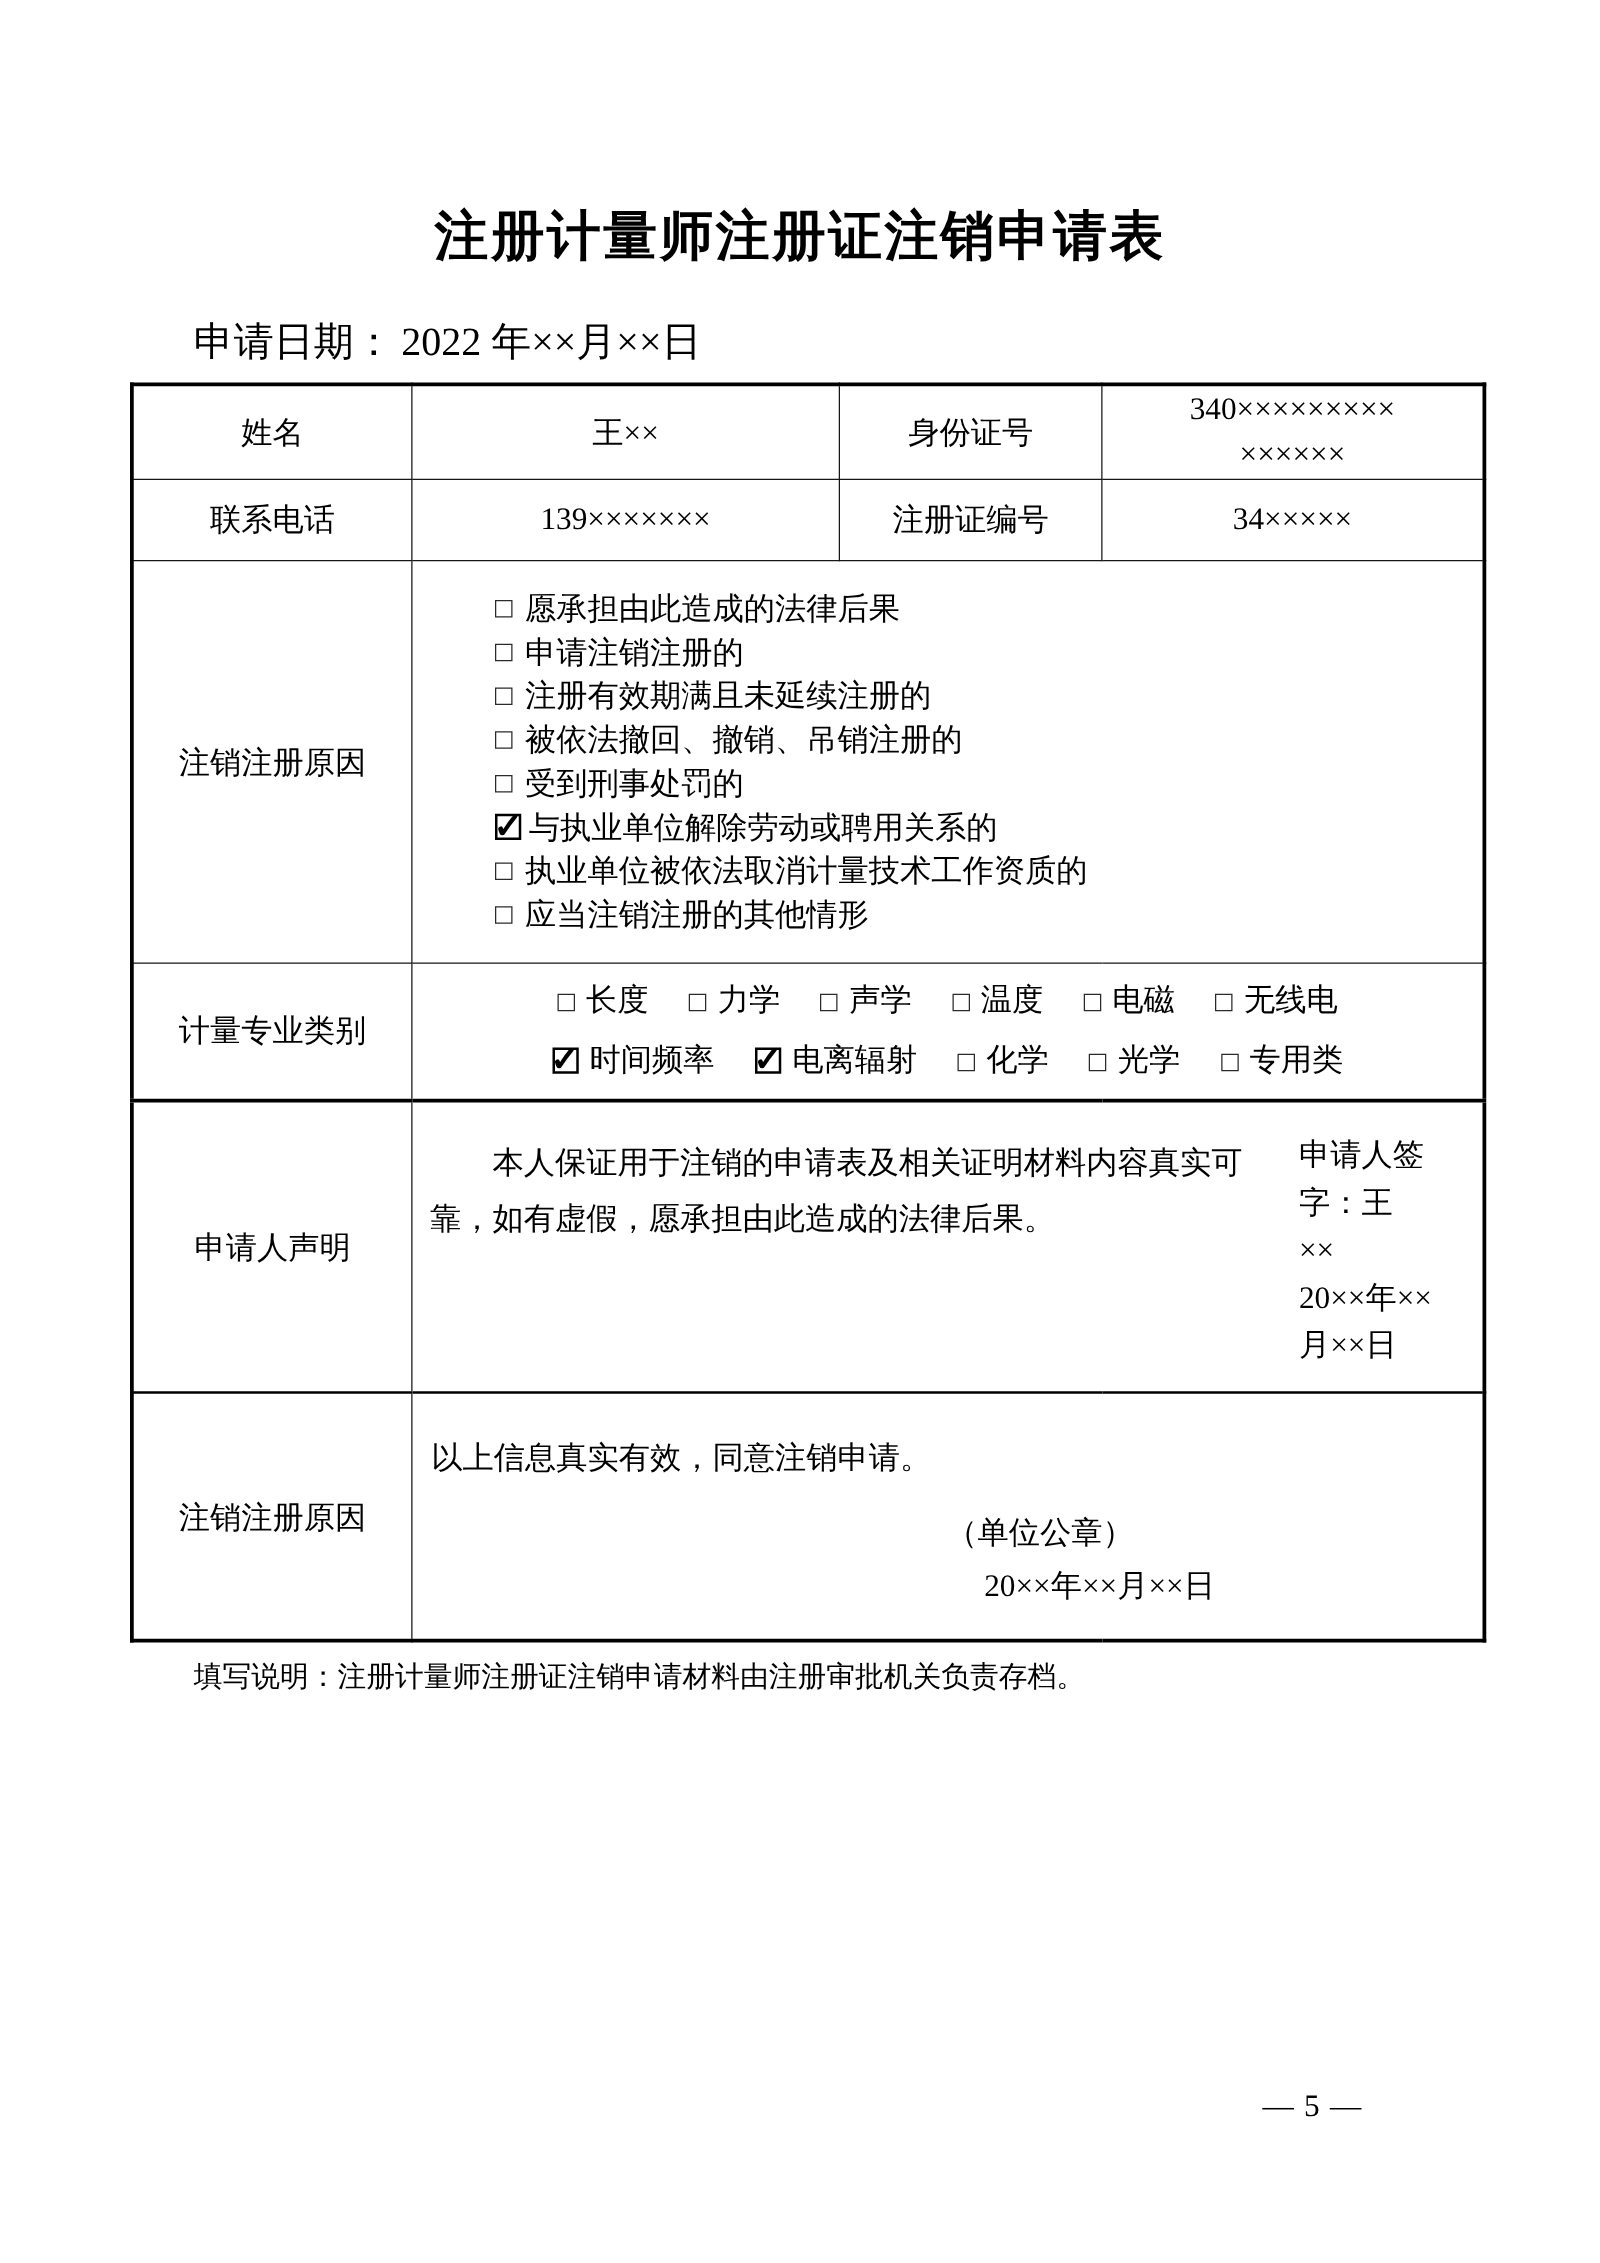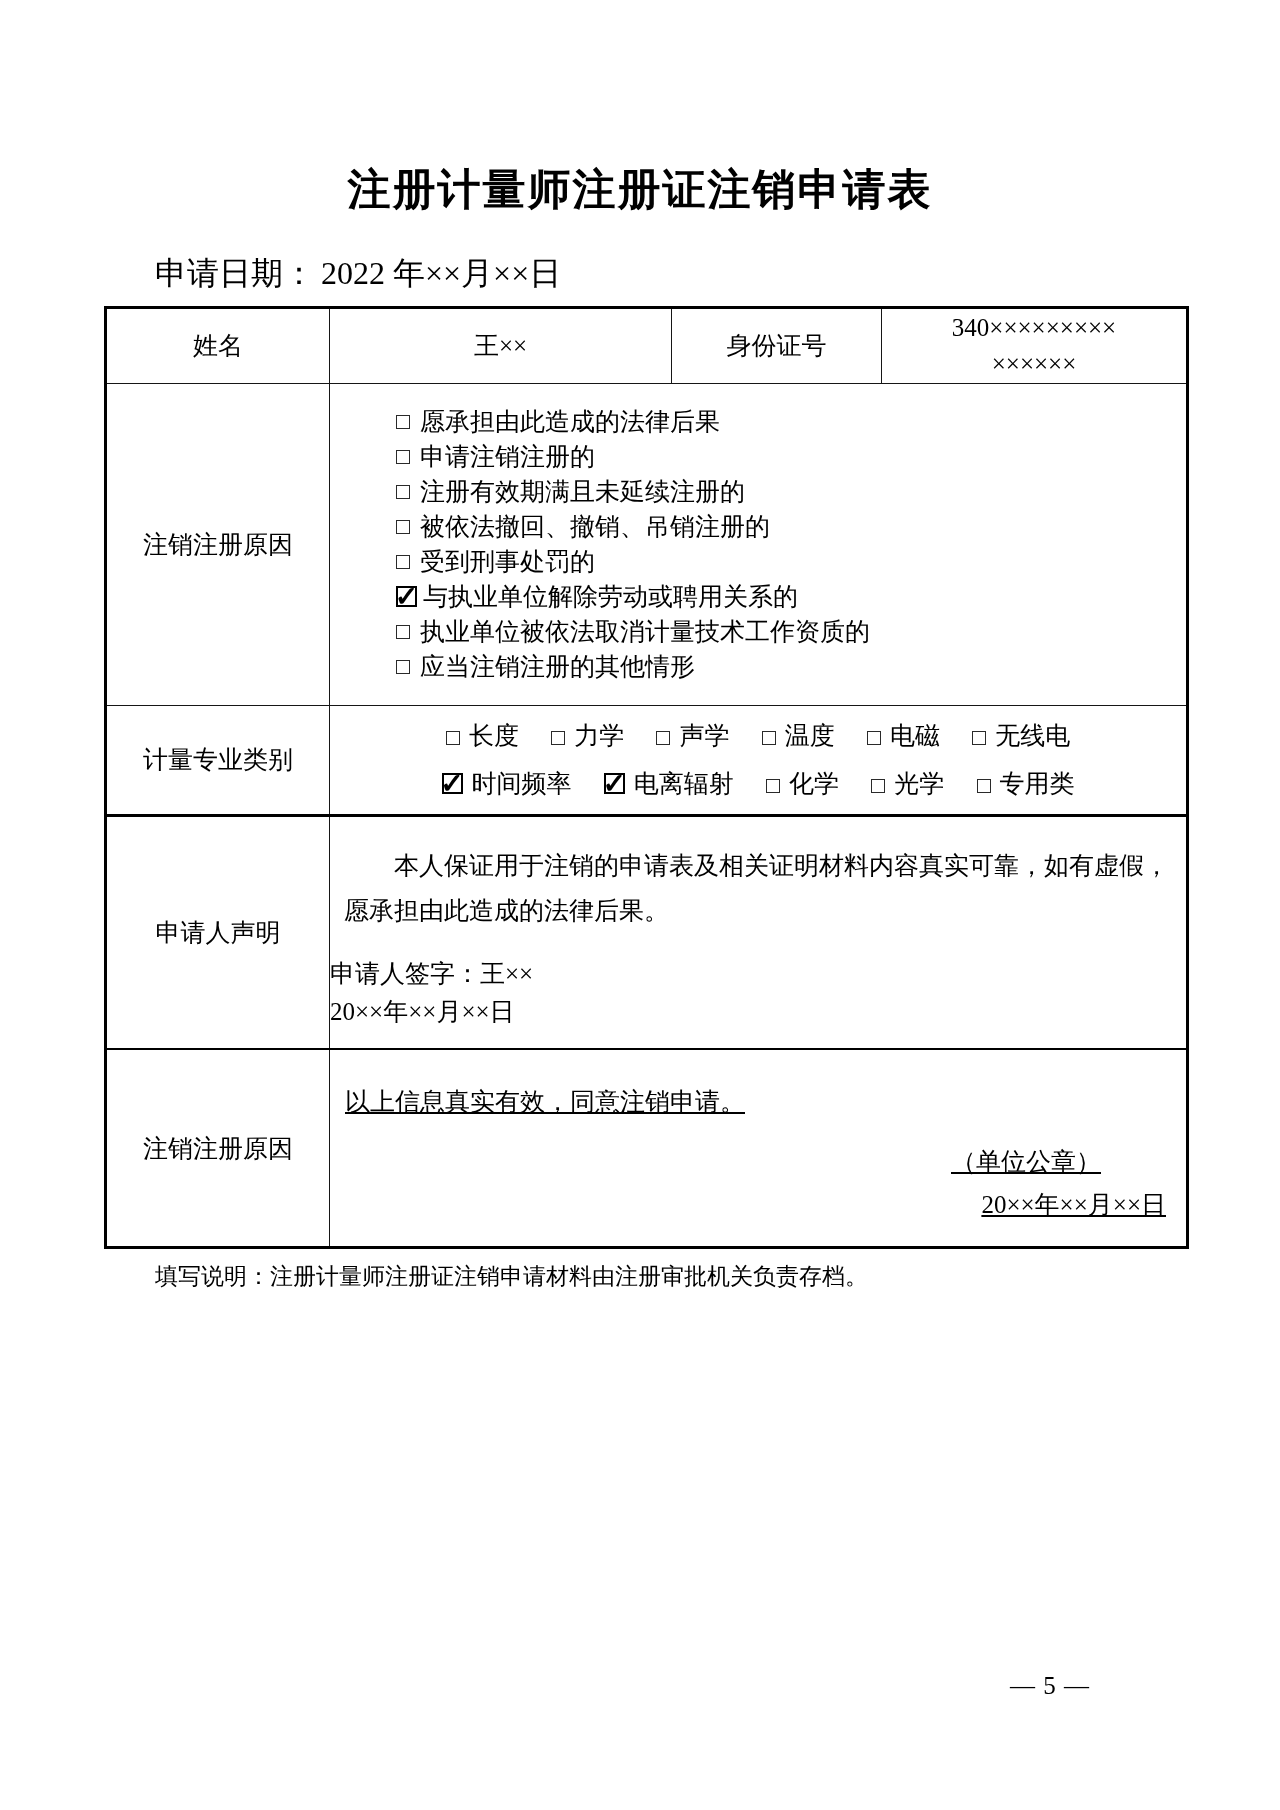--- a/index.html
+++ b/index.html
@@ -50,23 +50,23 @@
 
   
   .cat-cell { vertical-align:middle; text-align:center; }
   .cat-line { line-height:48px; white-space:nowrap; }
   .cat-item { margin:0 13px; white-space:nowrap; }
   .cat-item .cb { margin-right:9px; }
   .cat-item .cb.checked { margin-right:9px; }
 
   
   .big-cell { vertical-align:top; }
-  .cell-flex { display:flex; flex-direction:column; height:100%; }
+  .cell-flex { display:flex; height:100%; }
   .r8 .cell-flex { min-height:228px; }
-  .r9 .cell-flex { min-height:192px;text-decoration:underline; }
+  .r9 .cell-flex { min-height:192px; }
   .decl-body {
     margin:26px 12px 0 14px; text-indent:2em; line-height:45px; text-align:left;
   }
   .decl-sig { margin-top:auto; text-align:left; padding-bottom:14px; line-height:38px; }
   .decl-sig .sig-name { padding-right:44px; }
   .decl-sig .sig-date { padding-right:20px; }
   .op-body { margin:32px 12px 0 15px; text-align:left; line-height:40px; }
   .op-sig { margin-top:auto; text-align:right; padding-bottom:16px; line-height:43px; }
   .op-sig .seal { padding-right:85px; }
   .op-sig .op-date { padding-right:20px; }
@@ -100,20 +100,26 @@
         <tr class="r1">
       <td class="lab">姓名</td>
       <td class="val">王××</td>
       <td class="lab">身份证号</td>
       <td class="val val2line">
         <div>340×××××××××</div>
         <div>××××××</div>
       </td>
     </tr>
 
+    <tr class="r2">
+      <td class="lab">联系电话</td>
+      <td class="val">139×××××××</td>
+      <td class="lab">注册证编号</td>
+      <td class="val">34×××××</td>
+    </tr>
 
 
     <tr class="r4">
       <td class="lab">注销注册原因</td>
       <td class="reasons-cell" colspan="3">
         <div class="reason-row">
               <span class="cb unchecked"></span>
               <span>愿承担由此造成的法律后果</span>
             </div>
         <div class="reason-row">

